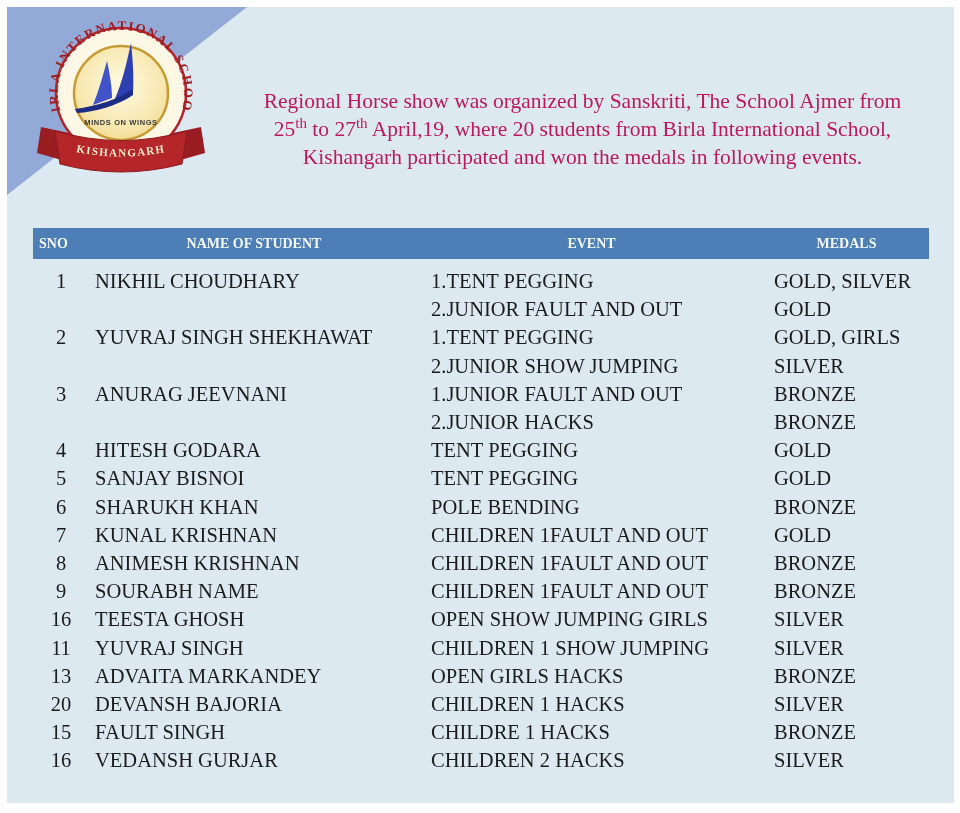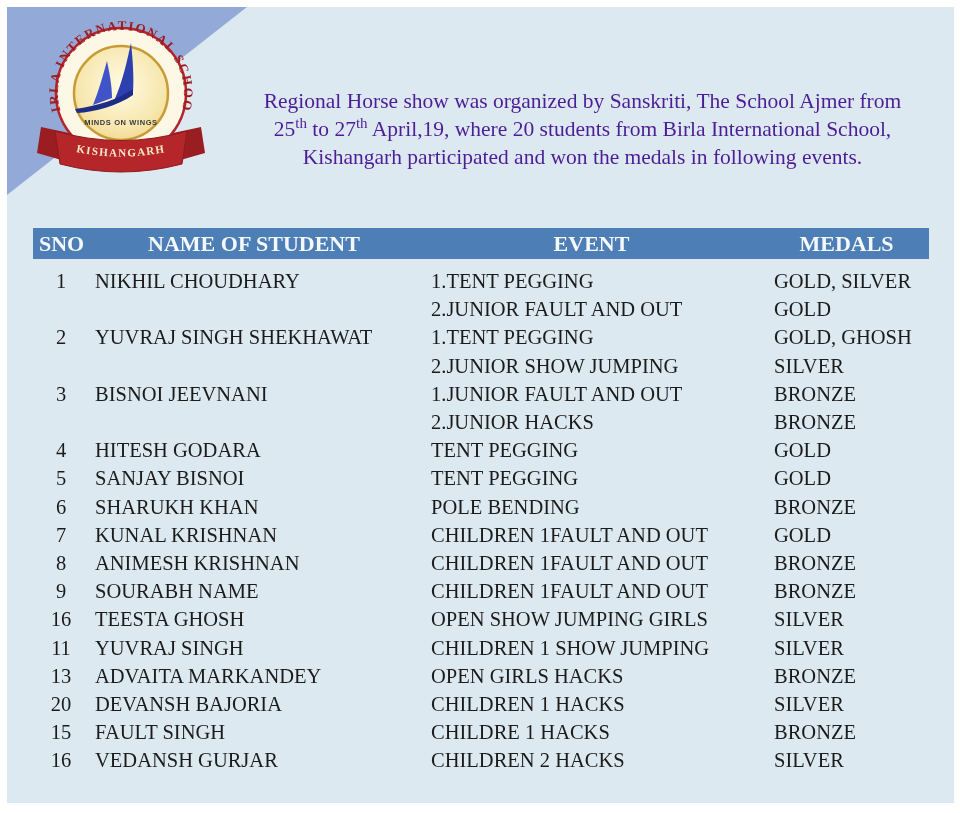--- a/index.html
+++ b/index.html
@@ -13,29 +13,29 @@
     position:absolute; top:7px; left:7px; right:6px; bottom:10px;
     background:#dde9f0; overflow:hidden;
   }
   .corner-triangle {
     position:absolute; top:0; left:0; width:240px; height:188px;
     clip-path:polygon(0 0, 100% 0, 0 100%);
   }
   .logo-wrap { position:absolute; top:2px; left:28px; width:172px; height:168px; }
   .intro {
     position:absolute; top:80px; left:222px; right:18px;
-    text-align:center; font-size:21.5px; line-height:28px; color:#4c1d95;
+    text-align:center; font-size:21.5px; line-height:28px; color:#be185d;
   }
   .intro sup { font-size:15px; line-height:0; vertical-align:super; }
   .table {
     position:absolute; top:221px; left:26px; width:896px;
   }
   .thead {
     display:flex; align-items:center; height:31px;
-    color:#f5f8fb; font-weight:bold; font-size:22px;
+    color:#f5f8fb; font-weight:bold; font-size:14px;
   }
   .tbody { padding-top:8px; font-size:20.5px; color:#1b1b1b; }
   .tline { display:flex; line-height:28.2px; }
   .c-sno   { width:56px; text-align:center; flex:0 0 auto; }
   .c-name  { width:330px; padding-left:6px; flex:0 0 auto; }
   .c-event { width:345px; padding-left:12px; flex:0 0 auto; }
   .c-medal { flex:1 1 auto; padding-left:10px; }
   .thead .c-sno   { text-align:left; padding-left:6px; }
   .thead .c-name  { text-align:center; padding-left:0; }
   .thead .c-event { text-align:center; padding-left:0; }
@@ -109,31 +109,31 @@
           <div class="tline">
             <div class="c-sno"></div>
             <div class="c-name"></div>
             <div class="c-event">2.JUNIOR FAULT AND OUT</div>
             <div class="c-medal">GOLD</div>
           </div>
           <div class="tline">
             <div class="c-sno">2</div>
             <div class="c-name">YUVRAJ SINGH SHEKHAWAT</div>
             <div class="c-event">1.TENT PEGGING</div>
-            <div class="c-medal">GOLD, GHOSH</div>
+            <div class="c-medal">GOLD, GIRLS</div>
           </div>
           <div class="tline">
             <div class="c-sno"></div>
             <div class="c-name"></div>
             <div class="c-event">2.JUNIOR SHOW JUMPING</div>
             <div class="c-medal">SILVER</div>
           </div>
           <div class="tline">
             <div class="c-sno">3</div>
-            <div class="c-name">BISNOI JEEVNANI</div>
+            <div class="c-name">ANURAG JEEVNANI</div>
             <div class="c-event">1.JUNIOR FAULT AND OUT</div>
             <div class="c-medal">BRONZE</div>
           </div>
           <div class="tline">
             <div class="c-sno"></div>
             <div class="c-name"></div>
             <div class="c-event">2.JUNIOR HACKS</div>
             <div class="c-medal">BRONZE</div>
           </div>
           <div class="tline">

